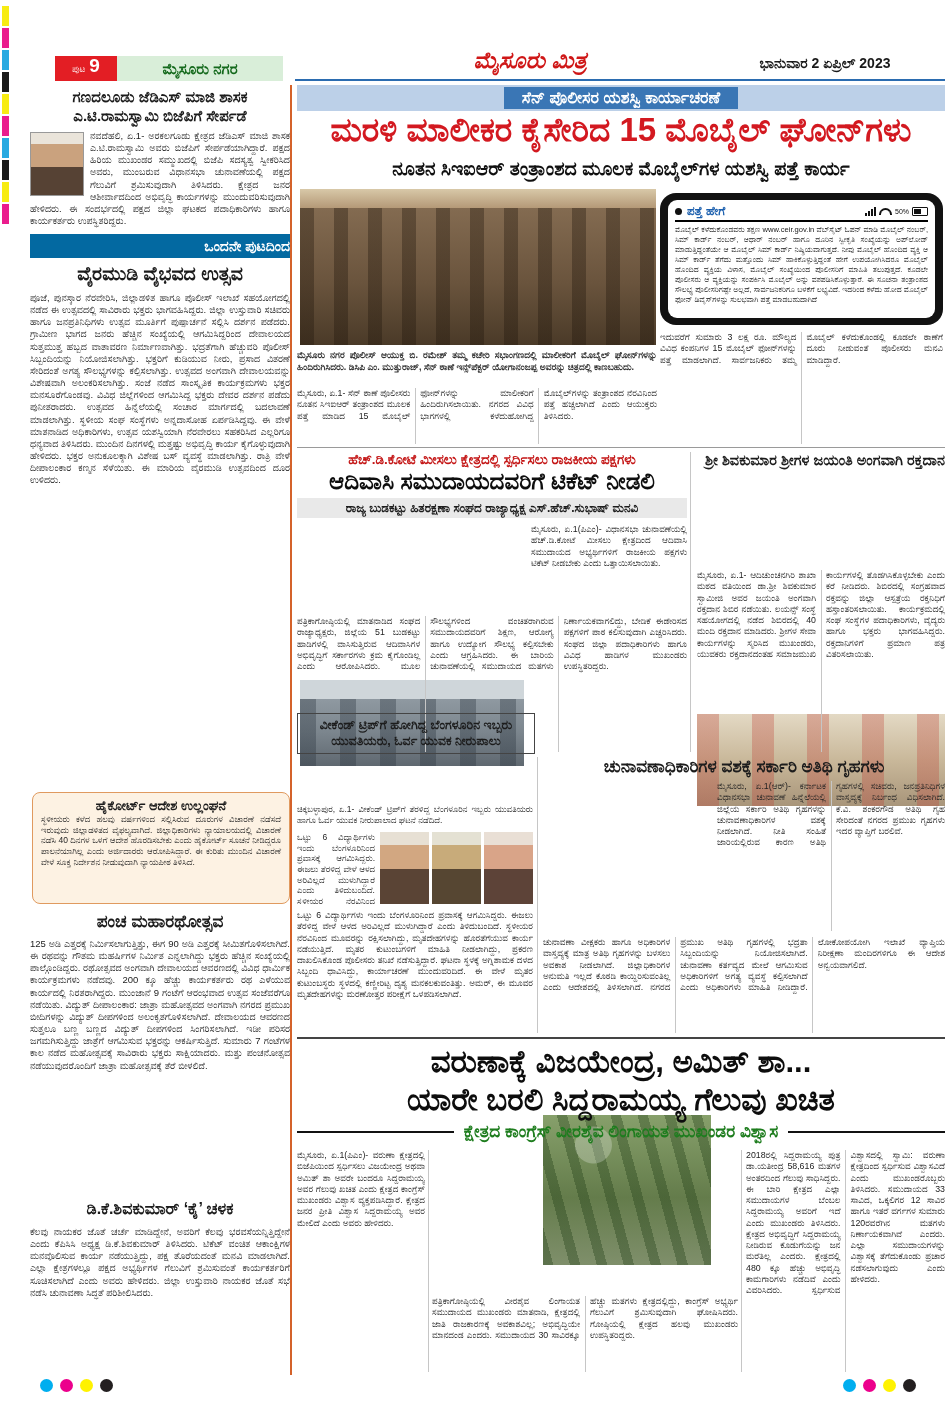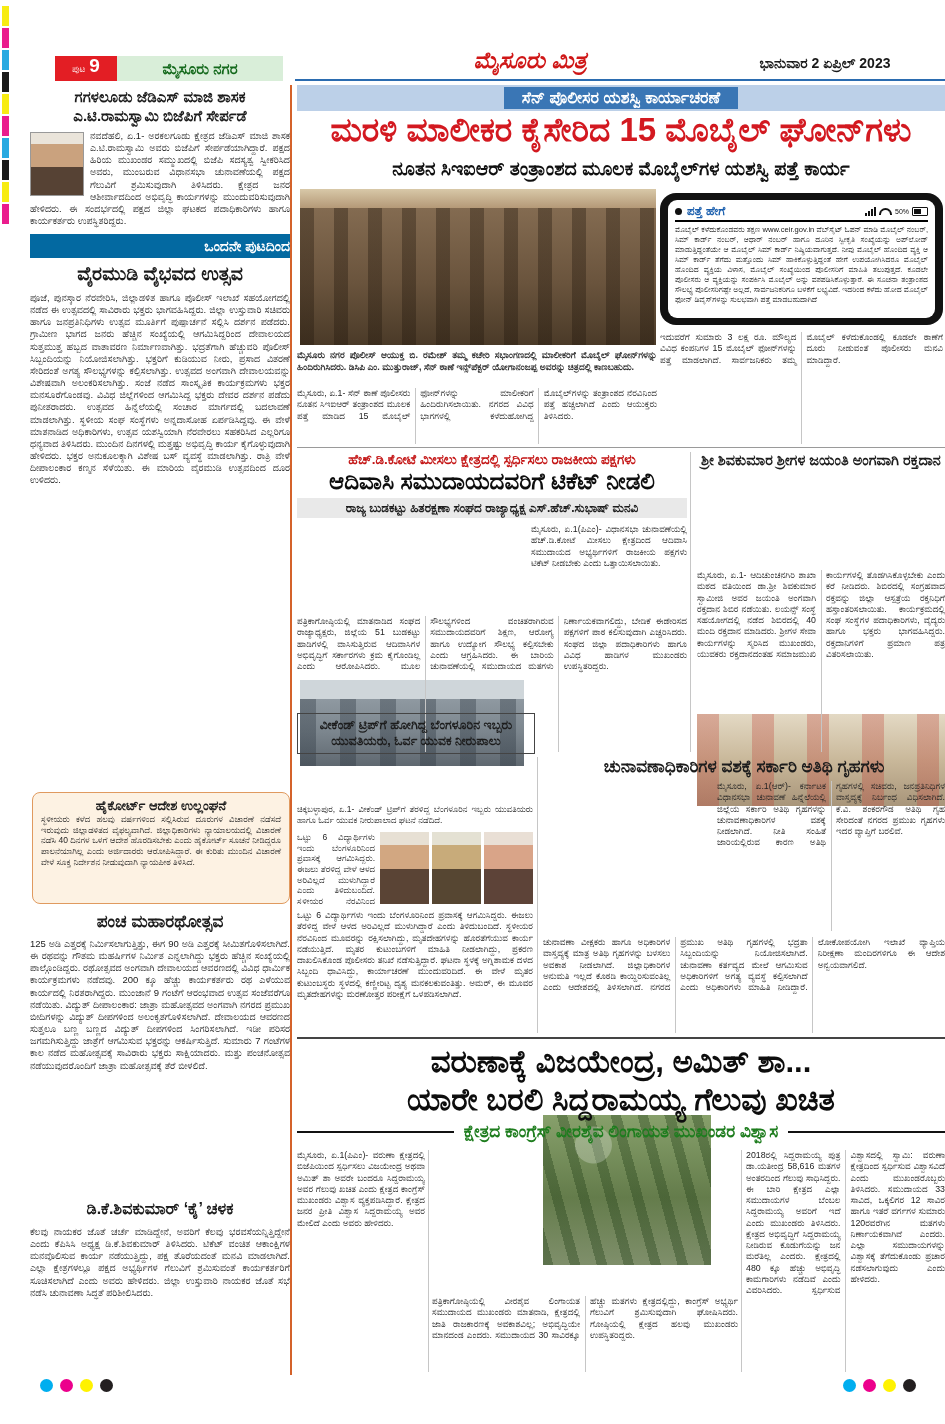--- a/index.html
+++ b/index.html
@@ -122,21 +122,21 @@
     <span>ಮೈಸೂರು ಮಿತ್ರ</span>
   </div>
   <div class="abs issue-date center" style="left:730px; top:55px; width:190px;">
     <span>ಭಾನುವಾರ 2 ಏಪ್ರಿಲ್ 2023</span>
   </div>
   <div class="abs blue-rule" style="left:295px; top:79px; width:650px;"></div>
 
   <div class="abs vrule-orange" style="left:290px; top:85px; height:1290px;"></div>
 
   <div class="abs h-left-1 center" style="left:30px; top:88px; width:260px;">
-    <span>ಗಗಳಲೂಡು ಜೆಡಿಎಸ್ ಮಾಜಿ ಶಾಸಕ ಎ.ಟಿ.ರಾಮಸ್ವಾಮಿ ಬಿಜೆಪಿಗೆ ಸೇರ್ಪಡೆ</span>
+    <span>ಗಣದಲೂಡು ಜೆಡಿಎಸ್ ಮಾಜಿ ಶಾಸಕ ಎ.ಟಿ.ರಾಮಸ್ವಾಮಿ ಬಿಜೆಪಿಗೆ ಸೇರ್ಪಡೆ</span>
   </div>
   <div class="abs body-text" style="left:30px; top:130px; width:260px; height:100px; overflow:hidden;">
     <span class="ph ph-headshot"></span>
     <span>ನವದೆಹಲಿ, ಏ.1- ಅರಕಲಗೂಡು ಕ್ಷೇತ್ರದ ಜೆಡಿಎಸ್ ಮಾಜಿ ಶಾಸಕ ಎ.ಟಿ.ರಾಮಸ್ವಾಮಿ ಅವರು ಬಿಜೆಪಿಗೆ ಸೇರ್ಪಡೆಯಾಗಿದ್ದಾರೆ. ಪಕ್ಷದ ಹಿರಿಯ ಮುಖಂಡರ ಸಮ್ಮುಖದಲ್ಲಿ ಬಿಜೆಪಿ ಸದಸ್ಯತ್ವ ಸ್ವೀಕರಿಸಿದ ಅವರು, ಮುಂಬರುವ ವಿಧಾನಸಭಾ ಚುನಾವಣೆಯಲ್ಲಿ ಪಕ್ಷದ ಗೆಲುವಿಗೆ ಶ್ರಮಿಸುವುದಾಗಿ ತಿಳಿಸಿದರು. ಕ್ಷೇತ್ರದ ಜನರ ಆಶೀರ್ವಾದದಿಂದ ಅಭಿವೃದ್ಧಿ ಕಾರ್ಯಗಳನ್ನು ಮುಂದುವರಿಸುವುದಾಗಿ ಹೇಳಿದರು. ಈ ಸಂದರ್ಭದಲ್ಲಿ ಪಕ್ಷದ ಜಿಲ್ಲಾ ಘಟಕದ ಪದಾಧಿಕಾರಿಗಳು ಹಾಗೂ ಕಾರ್ಯಕರ್ತರು ಉಪಸ್ಥಿತರಿದ್ದರು.</span>
   </div>
 
   <div class="abs banner-blue" style="left:30px; top:234px; width:260px; height:24px;">
     <span>ಒಂದನೇ ಪುಟದಿಂದ</span>
   </div>
   <div class="abs h-left-2 center" style="left:30px; top:263px; width:260px;">
@@ -229,21 +229,21 @@
   <div class="abs ph ph-meet" style="left:300px; top:524px; width:224px; height:86px;"></div>
   <div class="abs body-text" style="left:531px; top:524px; width:156px; height:86px; overflow:hidden; font-size:8.8px;">
     <span>ಮೈಸೂರು, ಏ.1(ಪಿಎಂ)- ವಿಧಾನಸಭಾ ಚುನಾವಣೆಯಲ್ಲಿ ಹೆಚ್.ಡಿ.ಕೋಟೆ ಮೀಸಲು ಕ್ಷೇತ್ರದಿಂದ ಆದಿವಾಸಿ ಸಮುದಾಯದ ಅಭ್ಯರ್ಥಿಗಳಿಗೆ ರಾಜಕೀಯ ಪಕ್ಷಗಳು ಟಿಕೆಟ್ ನೀಡಬೇಕು ಎಂದು ಒತ್ತಾಯಿಸಲಾಯಿತು.</span>
   </div>
   <div class="abs body-text cols-3" style="left:297px; top:616px; width:390px; height:136px; overflow:hidden; font-size:8.8px;">
     <span>ಪತ್ರಿಕಾಗೋಷ್ಠಿಯಲ್ಲಿ ಮಾತನಾಡಿದ ಸಂಘದ ರಾಜ್ಯಾಧ್ಯಕ್ಷರು, ಜಿಲ್ಲೆಯ 51 ಬುಡಕಟ್ಟು ಹಾಡಿಗಳಲ್ಲಿ ವಾಸಿಸುತ್ತಿರುವ ಆದಿವಾಸಿಗಳ ಅಭಿವೃದ್ಧಿಗೆ ಸರ್ಕಾರಗಳು ಕ್ರಮ ಕೈಗೊಂಡಿಲ್ಲ ಎಂದು ಆರೋಪಿಸಿದರು. ಮೂಲ ಸೌಲಭ್ಯಗಳಿಂದ ವಂಚಿತರಾಗಿರುವ ಸಮುದಾಯದವರಿಗೆ ಶಿಕ್ಷಣ, ಆರೋಗ್ಯ ಹಾಗೂ ಉದ್ಯೋಗ ಸೌಲಭ್ಯ ಕಲ್ಪಿಸಬೇಕು ಎಂದು ಆಗ್ರಹಿಸಿದರು. ಈ ಬಾರಿಯ ಚುನಾವಣೆಯಲ್ಲಿ ಸಮುದಾಯದ ಮತಗಳು ನಿರ್ಣಾಯಕವಾಗಲಿದ್ದು, ಬೇಡಿಕೆ ಈಡೇರಿಸದ ಪಕ್ಷಗಳಿಗೆ ಪಾಠ ಕಲಿಸುವುದಾಗಿ ಎಚ್ಚರಿಸಿದರು. ಸಂಘದ ಜಿಲ್ಲಾ ಪದಾಧಿಕಾರಿಗಳು ಹಾಗೂ ವಿವಿಧ ಹಾಡಿಗಳ ಮುಖಂಡರು ಉಪಸ್ಥಿತರಿದ್ದರು.</span>
   </div>
 
   <div class="abs vrule" style="left:690px; top:452px; height:300px;"></div>
 
-  <div class="abs sm-head center" style="left:697px; top:452px; width:248px;">
+  <div class="abs sm-head center" style="left:697px; top:452px; width:248px;text-align:right;">
     <span>ಶ್ರೀ ಶಿವಕುಮಾರ ಶ್ರೀಗಳ ಜಯಂತಿ ಅಂಗವಾಗಿ ರಕ್ತದಾನ</span>
   </div>
   <div class="abs ph ph-blood" style="left:697px; top:472px; width:248px; height:92px;"></div>
   <div class="abs body-text cols-2" style="left:697px; top:570px; width:248px; height:182px; overflow:hidden; font-size:8.8px;">
     <span>ಮೈಸೂರು, ಏ.1- ಆದಿಚುಂಚನಗಿರಿ ಶಾಖಾ ಮಠದ ವತಿಯಿಂದ ಡಾ.ಶ್ರೀ ಶಿವಕುಮಾರ ಸ್ವಾಮೀಜಿ ಅವರ ಜಯಂತಿ ಅಂಗವಾಗಿ ರಕ್ತದಾನ ಶಿಬಿರ ನಡೆಯಿತು. ಲಯನ್ಸ್ ಸಂಸ್ಥೆ ಸಹಯೋಗದಲ್ಲಿ ನಡೆದ ಶಿಬಿರದಲ್ಲಿ 40 ಮಂದಿ ರಕ್ತದಾನ ಮಾಡಿದರು. ಶ್ರೀಗಳ ಸೇವಾ ಕಾರ್ಯಗಳನ್ನು ಸ್ಮರಿಸಿದ ಮುಖಂಡರು, ಯುವಕರು ರಕ್ತದಾನದಂತಹ ಸಮಾಜಮುಖಿ ಕಾರ್ಯಗಳಲ್ಲಿ ತೊಡಗಿಸಿಕೊಳ್ಳಬೇಕು ಎಂದು ಕರೆ ನೀಡಿದರು. ಶಿಬಿರದಲ್ಲಿ ಸಂಗ್ರಹವಾದ ರಕ್ತವನ್ನು ಜಿಲ್ಲಾ ಆಸ್ಪತ್ರೆಯ ರಕ್ತನಿಧಿಗೆ ಹಸ್ತಾಂತರಿಸಲಾಯಿತು. ಕಾರ್ಯಕ್ರಮದಲ್ಲಿ ಸಂಘ ಸಂಸ್ಥೆಗಳ ಪದಾಧಿಕಾರಿಗಳು, ವೈದ್ಯರು ಹಾಗೂ ಭಕ್ತರು ಭಾಗವಹಿಸಿದ್ದರು. ರಕ್ತದಾನಿಗಳಿಗೆ ಪ್ರಮಾಣ ಪತ್ರ ವಿತರಿಸಲಾಯಿತು.</span>
   </div>
 
   <div class="abs outline-head" style="left:297px; top:713px; width:226px;">
     <span>ವೀಕೆಂಡ್ ಟ್ರಿಪ್‌ಗೆ ಹೋಗಿದ್ದ ಬೆಂಗಳೂರಿನ ಇಬ್ಬರು ಯುವತಿಯರು, ಓರ್ವ ಯುವಕ ನೀರುಪಾಲು</span>
   </div>

